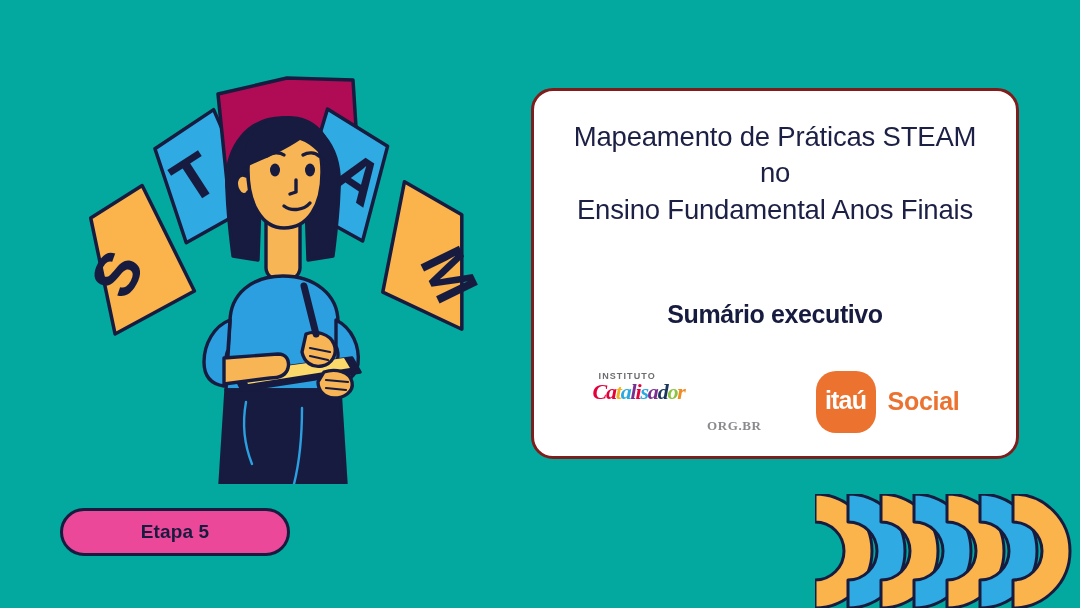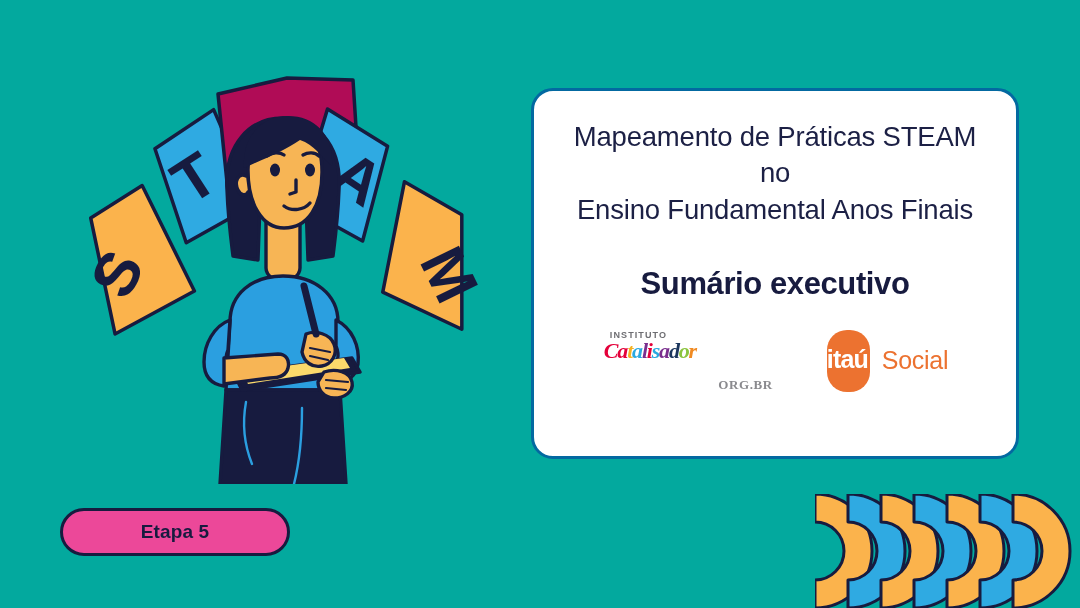--- a/index.html
+++ b/index.html
@@ -23,49 +23,49 @@
     width:490px; height:412px;
   }
   #illustration svg { display:block; width:100%; height:100%; }
 
   
   #card {
     position:absolute;
     left:531px; top:88px;
     width:488px; height:371px;
     background:#ffffff;
-    border:3px solid #0369a1;
+    border:3px solid #7f1d1d;
     border-radius:22px;
     display:flex;
     flex-direction:column;
     align-items:center;
   }
   #card-title {
     margin-top:28px;
     width:440px;
     text-align:center;
     font-size:27.5px;
     font-weight:300;
     line-height:1.32;
     letter-spacing:-0.2px;
     color:#1C2045;
     white-space:pre-line;
   }
   #card-subtitle {
-    margin-top:38px;
+    margin-top:72px;
     text-align:center;
-    font-size:31px;
+    font-size:25px;
     font-weight:bold;
     letter-spacing:-0.4px;
     color:#171B3F;
   }
 
   
   #logo-row {
-    margin-top:28px;
+    margin-top:42px;
     width:100%;
     display:flex;
     justify-content:center;
     align-items:center;
     gap:50px;
   }
 
   
   #logo-catalisador {
     position:relative;
@@ -100,38 +100,39 @@
     font-family:Liberation Serif, serif;
   }
 
   
   #logo-itau {
     display:flex;
     align-items:center;
     gap:12px;
   }
   #itau-mark {
-    width:43px; height:62px;
+    width:60px; height:62px;
     background:#EC7230;
     border-radius:20px;
     display:flex;
     align-items:center;
+    justify-content:center;
   }
   #itau-mark-text {
     color:#ffffff;
     font-size:25px;
     font-weight:bold;
     letter-spacing:-0.8px;
     line-height:1;
     padding-bottom:2px;
   }
   #itau-social {
     color:#EC7230;
     font-size:25px;
-    font-weight:400;
+    font-weight:700;
     letter-spacing:-0.3px;
   }
 
   
   #etapa-badge {
     position:absolute;
     left:60px; top:508px;
     width:230px; height:48px;
     background:#ec4899;
     border:3px solid #171B3F;

